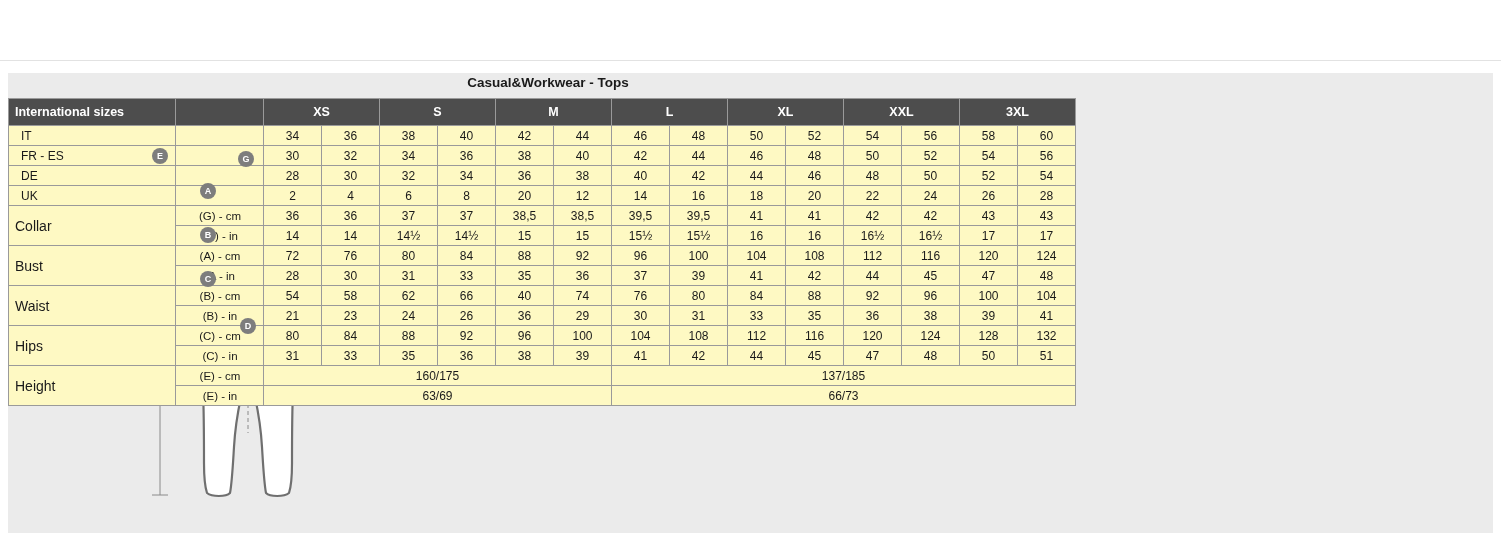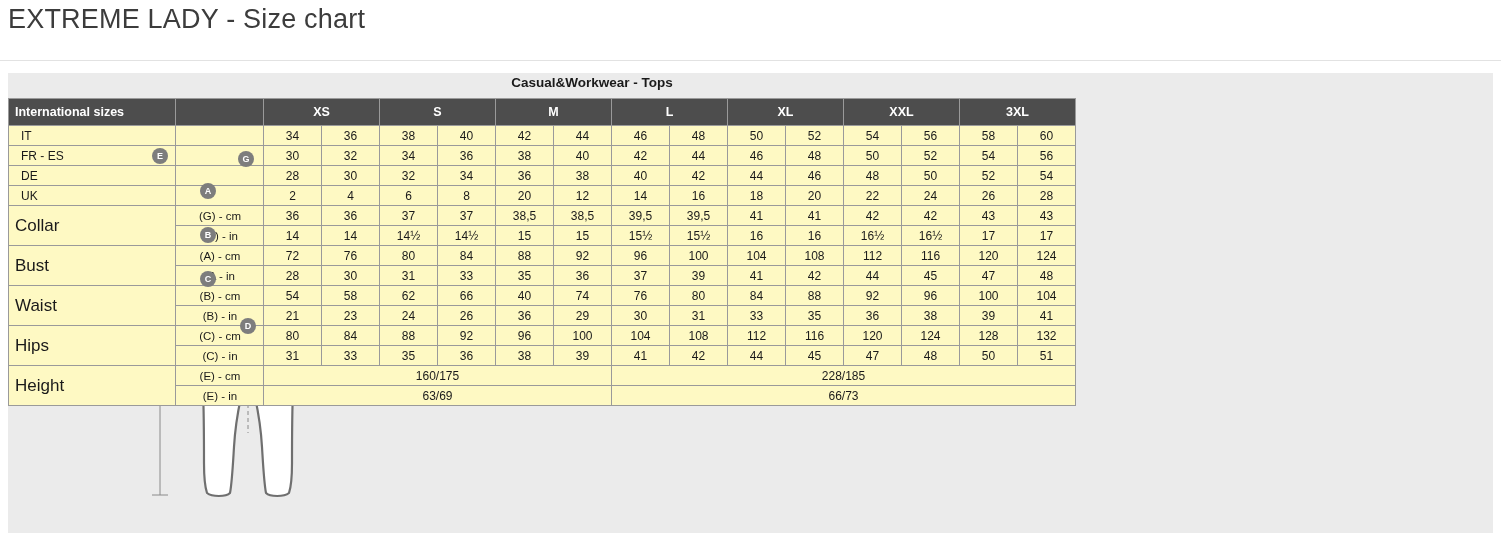--- a/index.html
+++ b/index.html
@@ -104,39 +104,38 @@
     width: 78px;
   }
   table.size-table .rowlabel {
     text-align: left;
     padding-left: 12px;
     width: 150px;
   }
   table.size-table .rowlabel-big {
     text-align: left;
     padding-left: 6px;
-    font-size: 17px;
+    font-size: 14px;
   }
   table.size-table .sub {
     text-align: center;
     padding-left: 5px;
     width: 78px;
     font-size: 11.5px;
   }
   table.size-table .val {
     width: 49px;
     height: 17px;
   }
 </style>
 </head>
 <body>
 
 <div id="page">
 
-  <div class="page-title">EXTREME LADY - Size chart</div>
   <div class="title-rule"></div>
 
   <div class="panel">
 
     <div class="figure-wrap">
       <svg width="240" height="400" viewBox="0 0 240 400">
 
         <line x1="22" y1="8" x2="22" y2="392" stroke="#8a8a8a" stroke-width="1"></line>
         <line x1="14" y1="8" x2="30" y2="8" stroke="#8a8a8a" stroke-width="1"></line>
         <line x1="14" y1="392" x2="30" y2="392" stroke="#8a8a8a" stroke-width="1"></line>
@@ -197,21 +196,21 @@
         <line x1="100" y1="196" x2="132" y2="196" stroke="#8a8a8a" stroke-width="1"></line>
       </svg>
       <div class="fig-label" style="left:14px; top:45px;">E</div>
       <div class="fig-label" style="left:100px; top:48px;">G</div>
       <div class="fig-label" style="left:62px; top:80px;">A</div>
       <div class="fig-label" style="left:62px; top:124px;">B</div>
       <div class="fig-label" style="left:62px; top:168px;">C</div>
       <div class="fig-label" style="left:102px; top:215px;">D</div>
     </div>
 
-    <div class="chart-title" style="left:0; top:2px; width:1080px; margin-left:12px;padding-left:32px;">Casual&amp;Workwear - Tops</div>
+    <div class="chart-title" style="left:0; top:2px; width:1080px; margin-left:0;">Casual&amp;Workwear - Tops</div>
 
     <table class="size-table" style="left:0; top:25px;">
       <thead>
         <tr>
           <th class="hdr hdr-left">International sizes</th>
           <th class="hdr hdr-blank"></th>
           <th class="hdr" colspan="2">XS</th>
           <th class="hdr" colspan="2">S</th>
           <th class="hdr" colspan="2">M</th>
           <th class="hdr" colspan="2">L</th>
@@ -436,21 +435,21 @@
           <td class="val">47</td>
           <td class="val">48</td>
           <td class="val">50</td>
           <td class="val">51</td>
         </tr>
 
         <tr>
           <td class="rowlabel-big" rowspan="2">Height</td>
           <td class="sub">(E) - cm</td>
           <td class="val" colspan="6">160/175</td>
-          <td class="val" colspan="8">228/185</td>
+          <td class="val" colspan="8">137/185</td>
         </tr>
         <tr>
           <td class="sub">(E) - in</td>
           <td class="val" colspan="6">63/69</td>
           <td class="val" colspan="8">66/73</td>
         </tr>
       </tbody>
     </table>
 
   </div>

